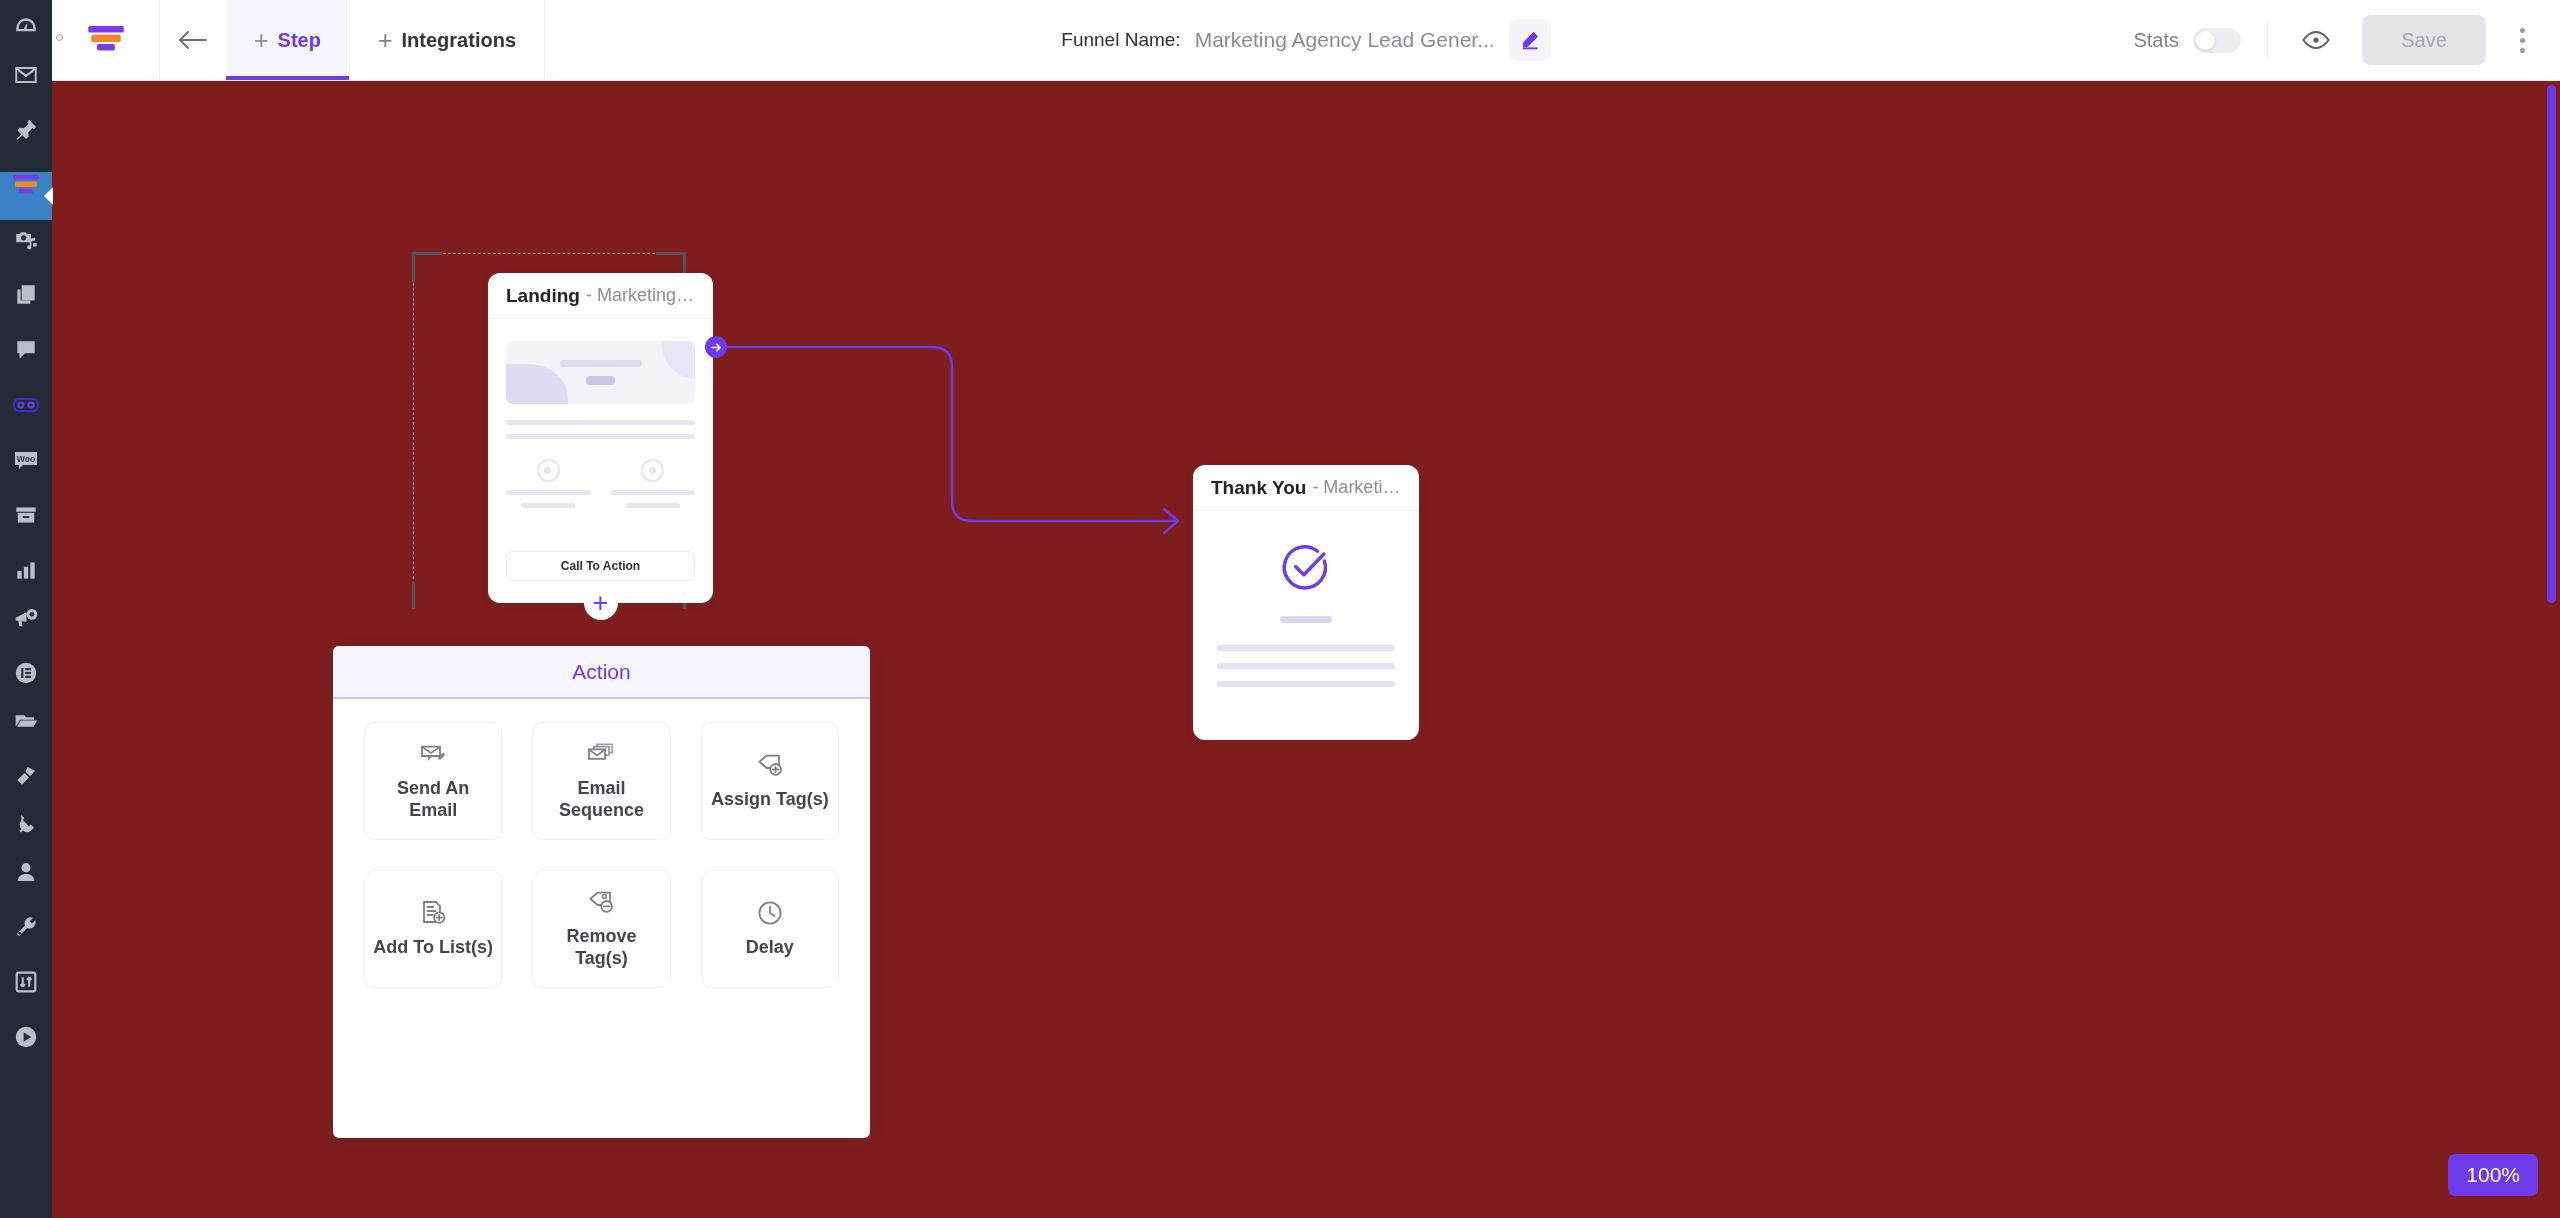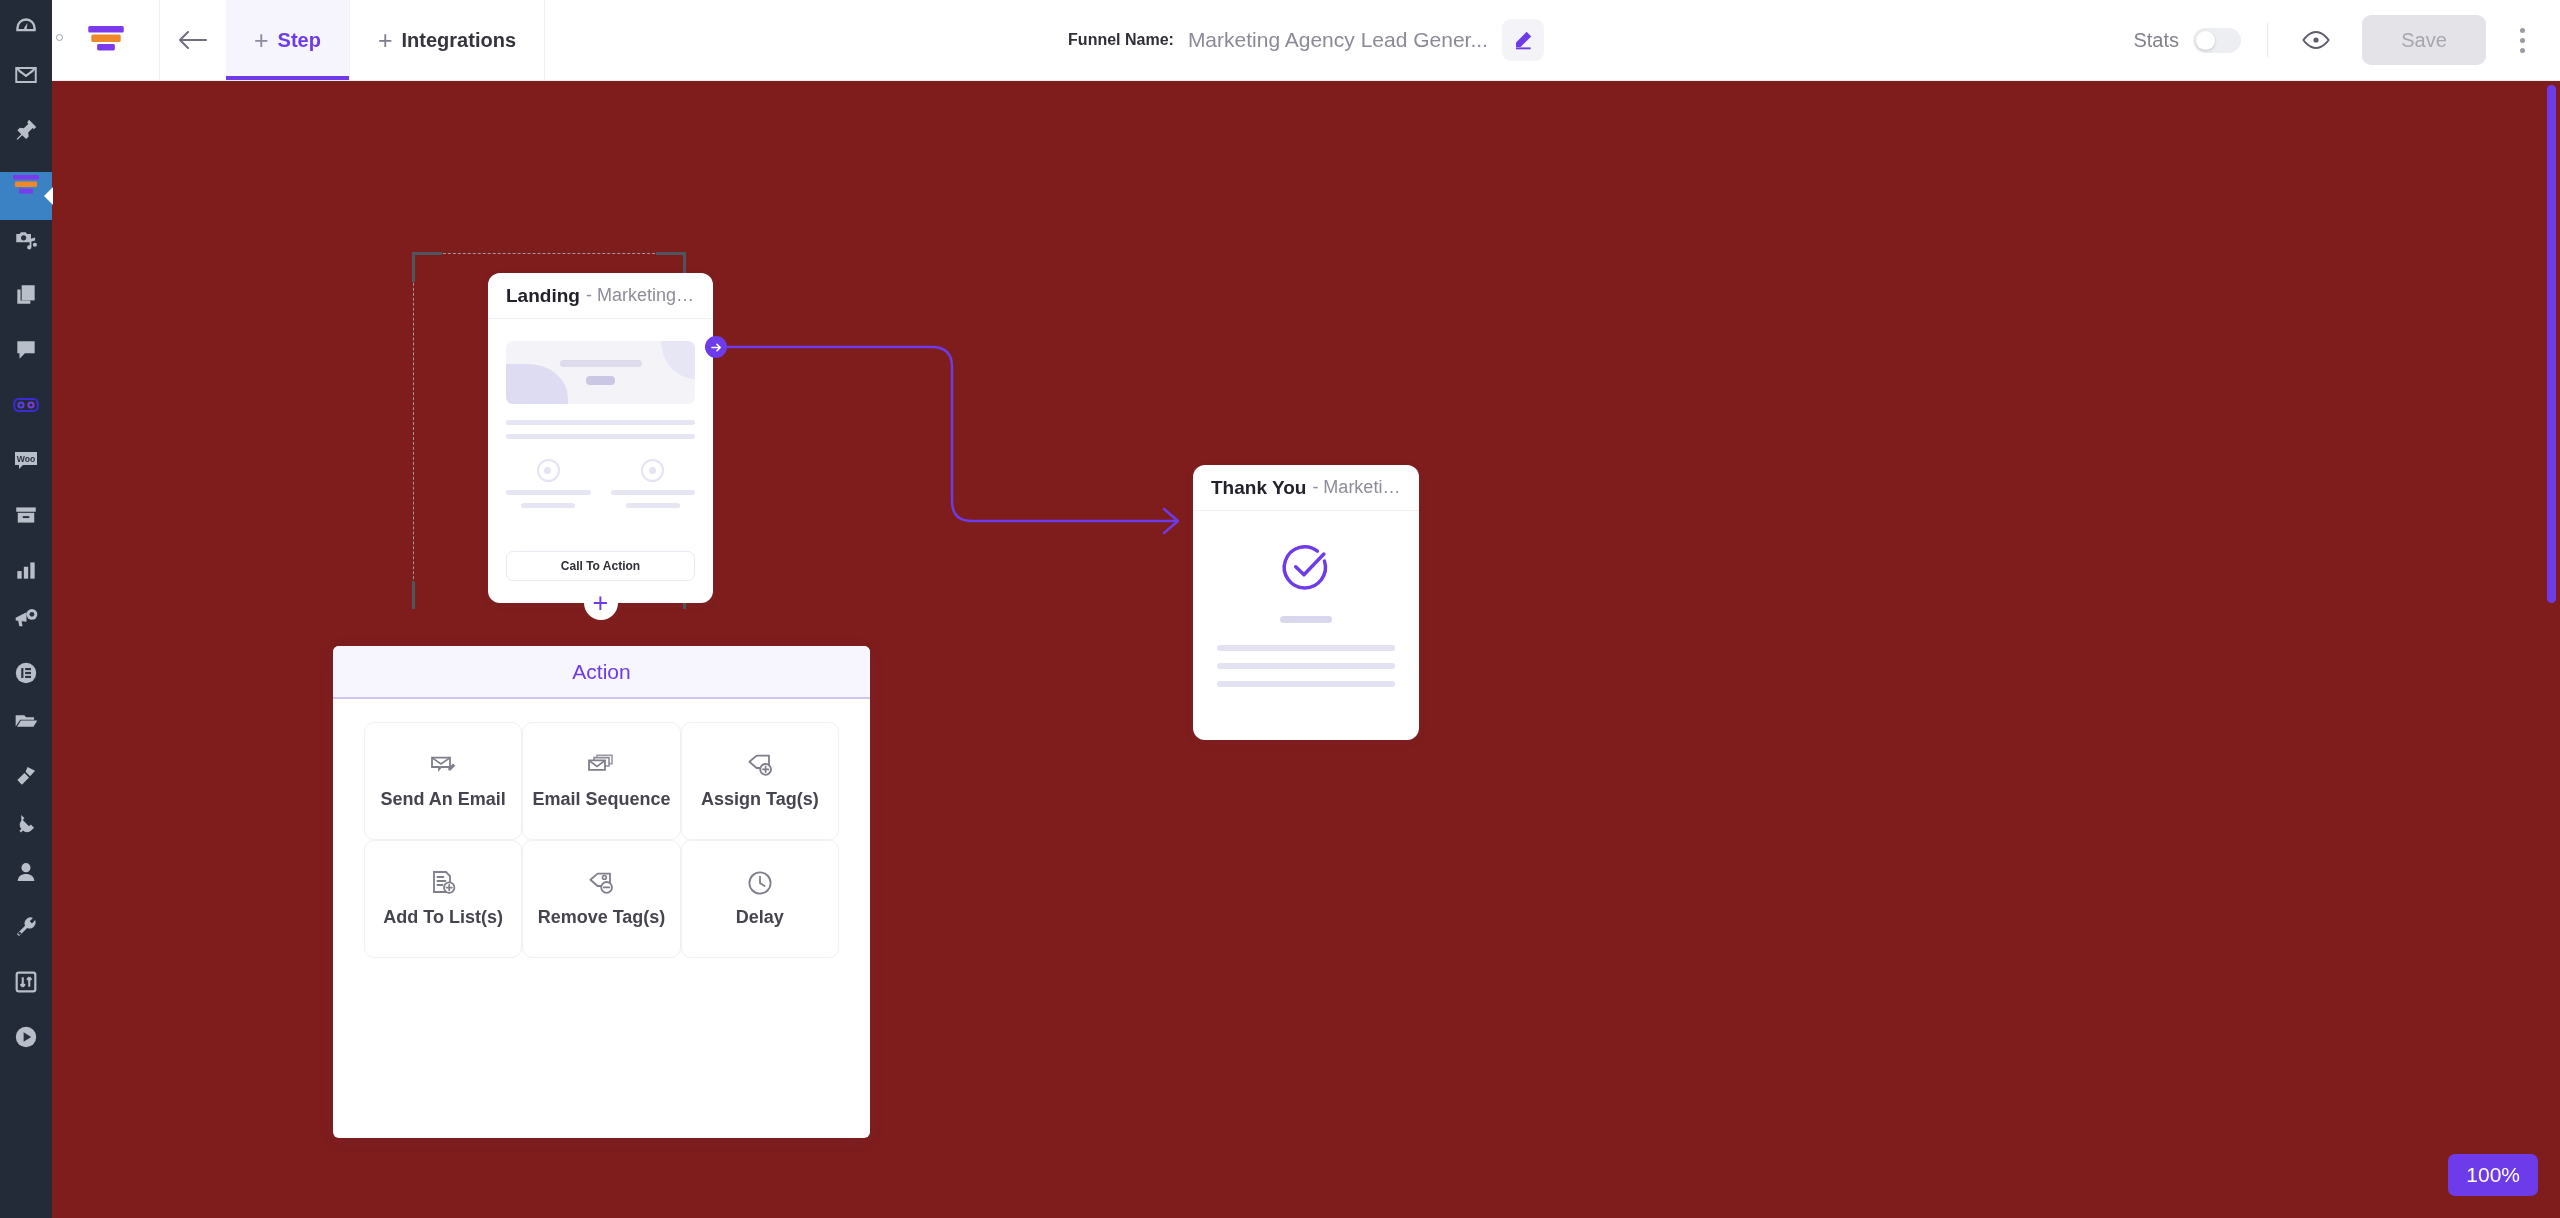--- a/index.html
+++ b/index.html
@@ -84,21 +84,21 @@
     height: 4px; background: #6d3bea;
   }
   .tb-spacer { flex: 1; }
   .tb-center {
     position: absolute; left: 0; right: 0; top: 0; height: 80px;
     display: flex; align-items: center; justify-content: center;
     gap: 14px;
     pointer-events: none;
   }
   .tb-center > * { pointer-events: auto; }
-  .fn-label { font-size: 16px; font-weight: 700; color: #2f2f38; }
+  .fn-label { font-size: 19px; font-weight: 400; color: #2f2f38; }
   .fn-value { font-size: 21px; color: #8a8a99; }
   .fn-edit {
     width: 42px; height: 42px; border-radius: 9px;
     background: #f4f4f8;
     display: flex; align-items: center; justify-content: center;
     cursor: pointer; border: none;
   }
   .tb-right {
     position: absolute; right: 0; top: 0; height: 80px;
     display: flex; align-items: center; gap: 0;
@@ -292,21 +292,21 @@
     height: 53px;
     background: #f7f5fd;
     border-bottom: 2px solid #cfc4f3;
     display: flex; align-items: center; justify-content: center;
     font-size: 21px; font-weight: 400; color: #6d3bea;
   }
   .ap-grid {
     padding: 23px 31px;
     display: grid;
     grid-template-columns: repeat(3, 1fr);
-    gap: 0;
+    gap: 30px;
   }
   .ap-card {
     height: 118px;
     border: 1px solid #f0f0f5;
     border-radius: 10px;
     background: #fff;
     display: flex; flex-direction: column;
     align-items: center; justify-content: center;
     gap: 10px;
     cursor: pointer;

